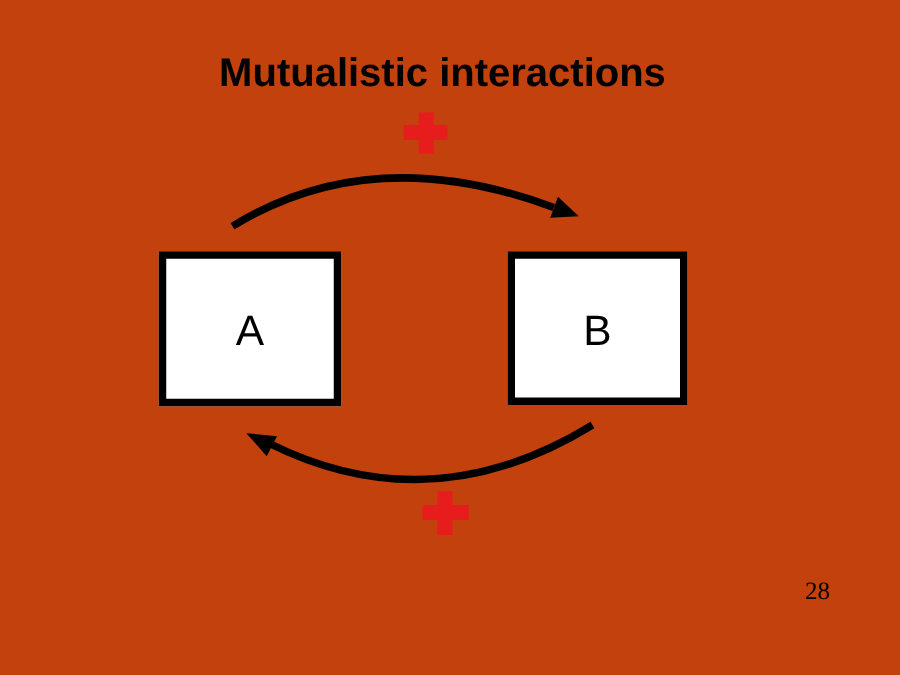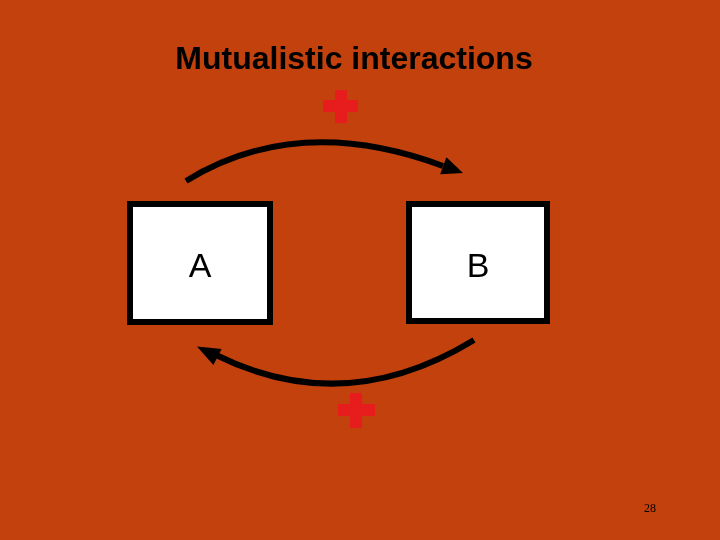--- a/index.html
+++ b/index.html
@@ -75,23 +75,23 @@
     stroke-width: 6;
     stroke-linecap: butt;
   }
   .arrow-head {
     fill: #000000;
     stroke: none;
   }
   .page-number {
     position: absolute;
     left: 644px;
-    top: 502px;
+    top: 463px;
     font-family: "Liberation Serif", serif;
-    font-size: 12px;
+    font-size: 20px;
     color: #000000;
     line-height: 1;
   }
 </style>
 </head>
 <body>
 
 <div class="slide">
 
   <div class="slide-title">Mutualistic interactions</div>

